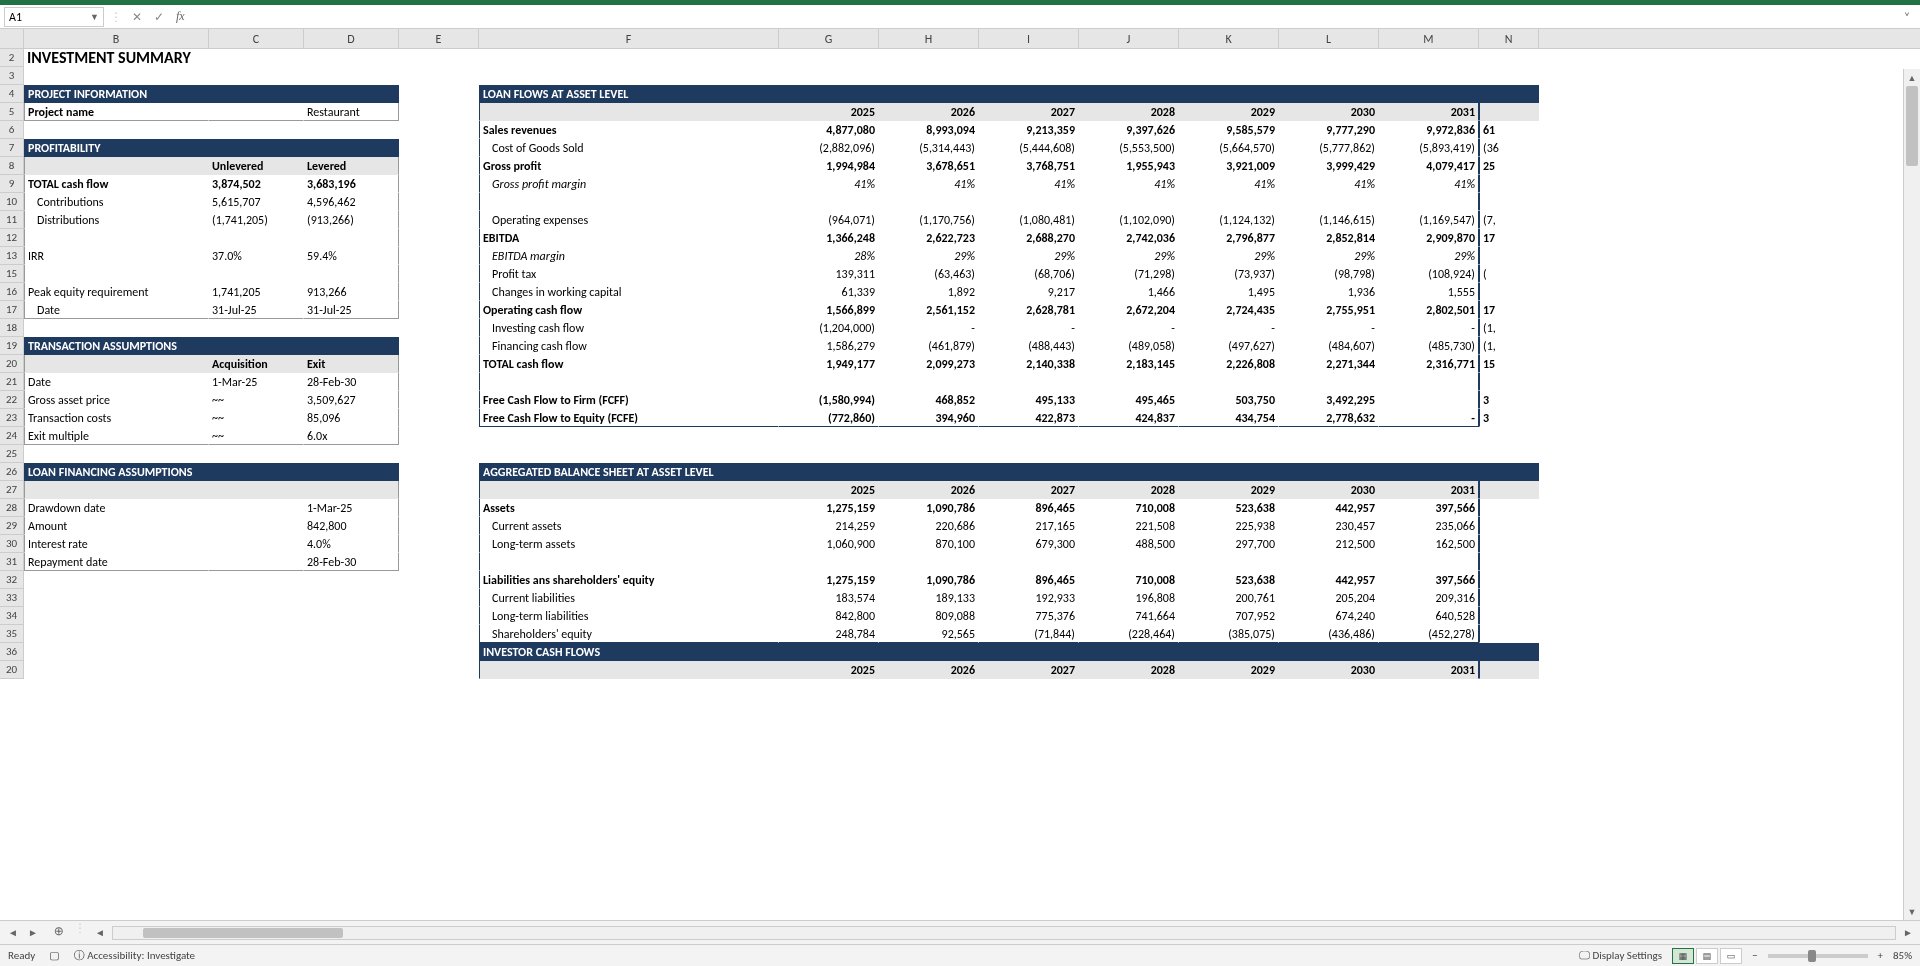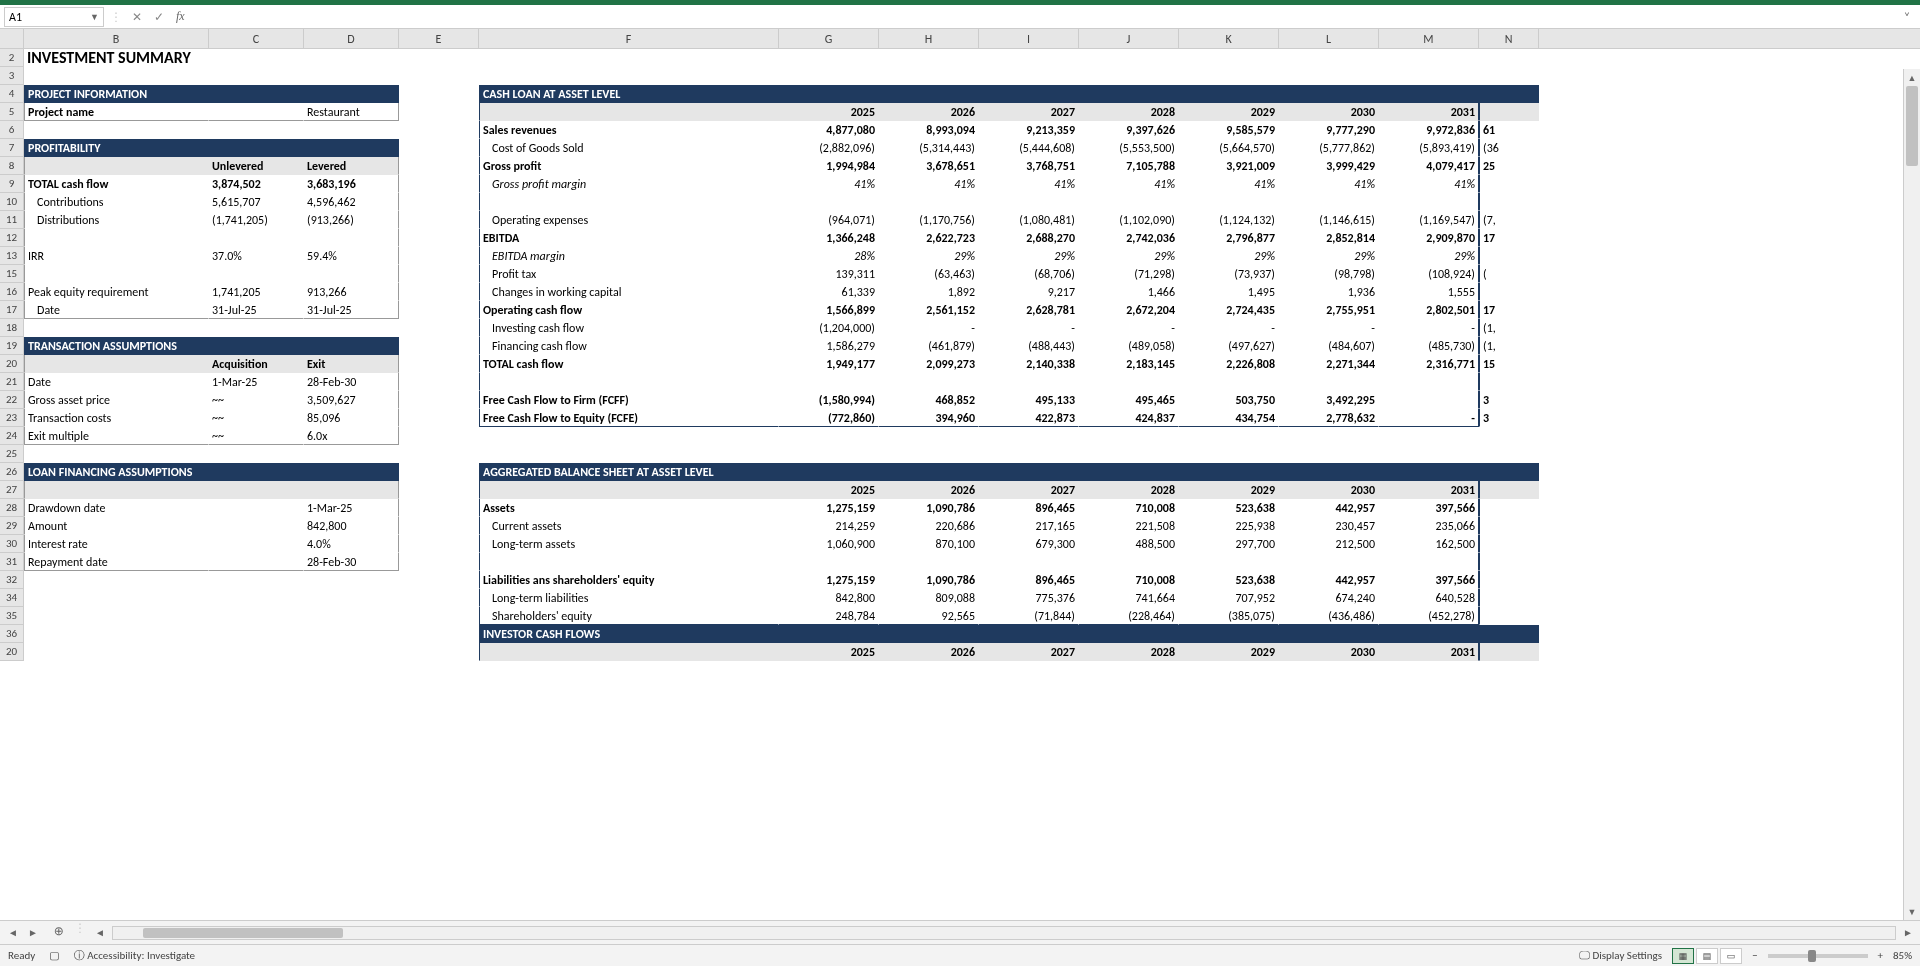--- a/index.html
+++ b/index.html
@@ -135,21 +135,21 @@
           <div class="cell " style="width: 100px;"></div>
           <div class="cell " style="width: 100px;"></div>
           <div class="cell " style="width: 100px;"></div>
           <div class="cell " style="width: 100px;"></div>
           <div class="cell " style="width: 60px;"></div>
         </div>
         <div class="row">
           <div class="rowh">4</div>
           <div class="cell section-head" style="width: 375px;">PROJECT INFORMATION</div>
           <div class="cell " style="width: 80px;"></div>
-          <div class="cell section-head" style="width: 1060px;">CASH LOAN AT ASSET LEVEL</div>
+          <div class="cell section-head" style="width: 1060px;">LOAN FLOWS AT ASSET LEVEL</div>
         </div>
         <div class="row">
           <div class="rowh">5</div>
           <div class="cell bold" style="width: 185px; border-left: 1px solid rgb(153, 153, 153); border-bottom: 1px solid rgb(153, 153, 153);">Project name</div>
           <div class="cell " style="width: 95px; border-bottom: 1px solid rgb(153, 153, 153);"></div>
           <div class="cell " style="width: 95px; border-right: 1px solid rgb(153, 153, 153); border-bottom: 1px solid rgb(153, 153, 153);">Restaurant</div>
           <div class="cell " style="width: 80px;"></div>
           <div class="cell yr-head" style="width: 300px; border-left: 1px solid rgb(31, 58, 95);"></div>
           <div class="cell yr-head cY" style="width: 100px;">2025</div>
           <div class="cell yr-head cY" style="width: 100px;">2026</div>
@@ -191,21 +191,21 @@
         <div class="row">
           <div class="rowh">8</div>
           <div class="cell sub-head" style="width: 185px; border-left: 1px solid rgb(153, 153, 153);"></div>
           <div class="cell sub-head bold" style="width: 95px;">Unlevered</div>
           <div class="cell sub-head bold" style="width: 95px; border-right: 1px solid rgb(153, 153, 153);">Levered</div>
           <div class="cell " style="width: 80px;"></div>
           <div class="cell bold " style="width: 300px; border-left: 1px solid rgb(31, 58, 95);">Gross profit</div>
           <div class="cell cY bold " style="width: 100px;">1,994,984</div>
           <div class="cell cY bold " style="width: 100px;">3,678,651</div>
           <div class="cell cY bold " style="width: 100px;">3,768,751</div>
-          <div class="cell cY bold " style="width: 100px;">7,105,788</div>
+          <div class="cell cY bold " style="width: 100px;">1,955,943</div>
           <div class="cell cY bold " style="width: 100px;">3,921,009</div>
           <div class="cell cY bold " style="width: 100px;">3,999,429</div>
           <div class="cell cY bold " style="width: 100px; border-right: 1px solid rgb(31, 58, 95);">4,079,417</div>
           <div class="cell bold" style="width: 60px; border-left: 1px solid rgb(31, 58, 95);">25</div>
         </div>
         <div class="row">
           <div class="rowh">9</div>
           <div class="cell bold " style="width: 185px; border-left: 1px solid rgb(153, 153, 153);">TOTAL cash flow</div>
           <div class="cell bold" style="width: 95px;">3,874,502</div>
           <div class="cell bold" style="width: 95px; border-right: 1px solid rgb(153, 153, 153);">3,683,196</div>
@@ -529,20 +529,34 @@
           <div class="cell " style="width: 80px;"></div>
           <div class="cell bold " style="width: 300px; border-left: 1px solid rgb(31, 58, 95);">Liabilities ans shareholders' equity</div>
           <div class="cell cY bold " style="width: 100px;">1,275,159</div>
           <div class="cell cY bold " style="width: 100px;">1,090,786</div>
           <div class="cell cY bold " style="width: 100px;">896,465</div>
           <div class="cell cY bold " style="width: 100px;">710,008</div>
           <div class="cell cY bold " style="width: 100px;">523,638</div>
           <div class="cell cY bold " style="width: 100px;">442,957</div>
           <div class="cell cY bold " style="width: 100px; border-right: 1px solid rgb(31, 58, 95);">397,566</div>
           <div class="cell bold" style="width: 60px; border-left: 1px solid rgb(31, 58, 95);"></div>
+        </div>
+        <div class="row">
+          <div class="rowh">33</div>
+          <div class="cell " style="width: 375px;"></div>
+          <div class="cell " style="width: 80px;"></div>
+          <div class="cell indent1 " style="width: 300px; border-left: 1px solid rgb(31, 58, 95);">Current liabilities</div>
+          <div class="cell cY " style="width: 100px;">183,574</div>
+          <div class="cell cY " style="width: 100px;">189,133</div>
+          <div class="cell cY " style="width: 100px;">192,933</div>
+          <div class="cell cY " style="width: 100px;">196,808</div>
+          <div class="cell cY " style="width: 100px;">200,761</div>
+          <div class="cell cY " style="width: 100px;">205,204</div>
+          <div class="cell cY " style="width: 100px; border-right: 1px solid rgb(31, 58, 95);">209,316</div>
+          <div class="cell " style="width: 60px; border-left: 1px solid rgb(31, 58, 95);"></div>
         </div>
         <div class="row">
           <div class="rowh">34</div>
           <div class="cell " style="width: 375px;"></div>
           <div class="cell " style="width: 80px;"></div>
           <div class="cell indent1 " style="width: 300px; border-left: 1px solid rgb(31, 58, 95);">Long-term liabilities</div>
           <div class="cell cY " style="width: 100px;">842,800</div>
           <div class="cell cY " style="width: 100px;">809,088</div>
           <div class="cell cY " style="width: 100px;">775,376</div>
           <div class="cell cY " style="width: 100px;">741,664</div>

